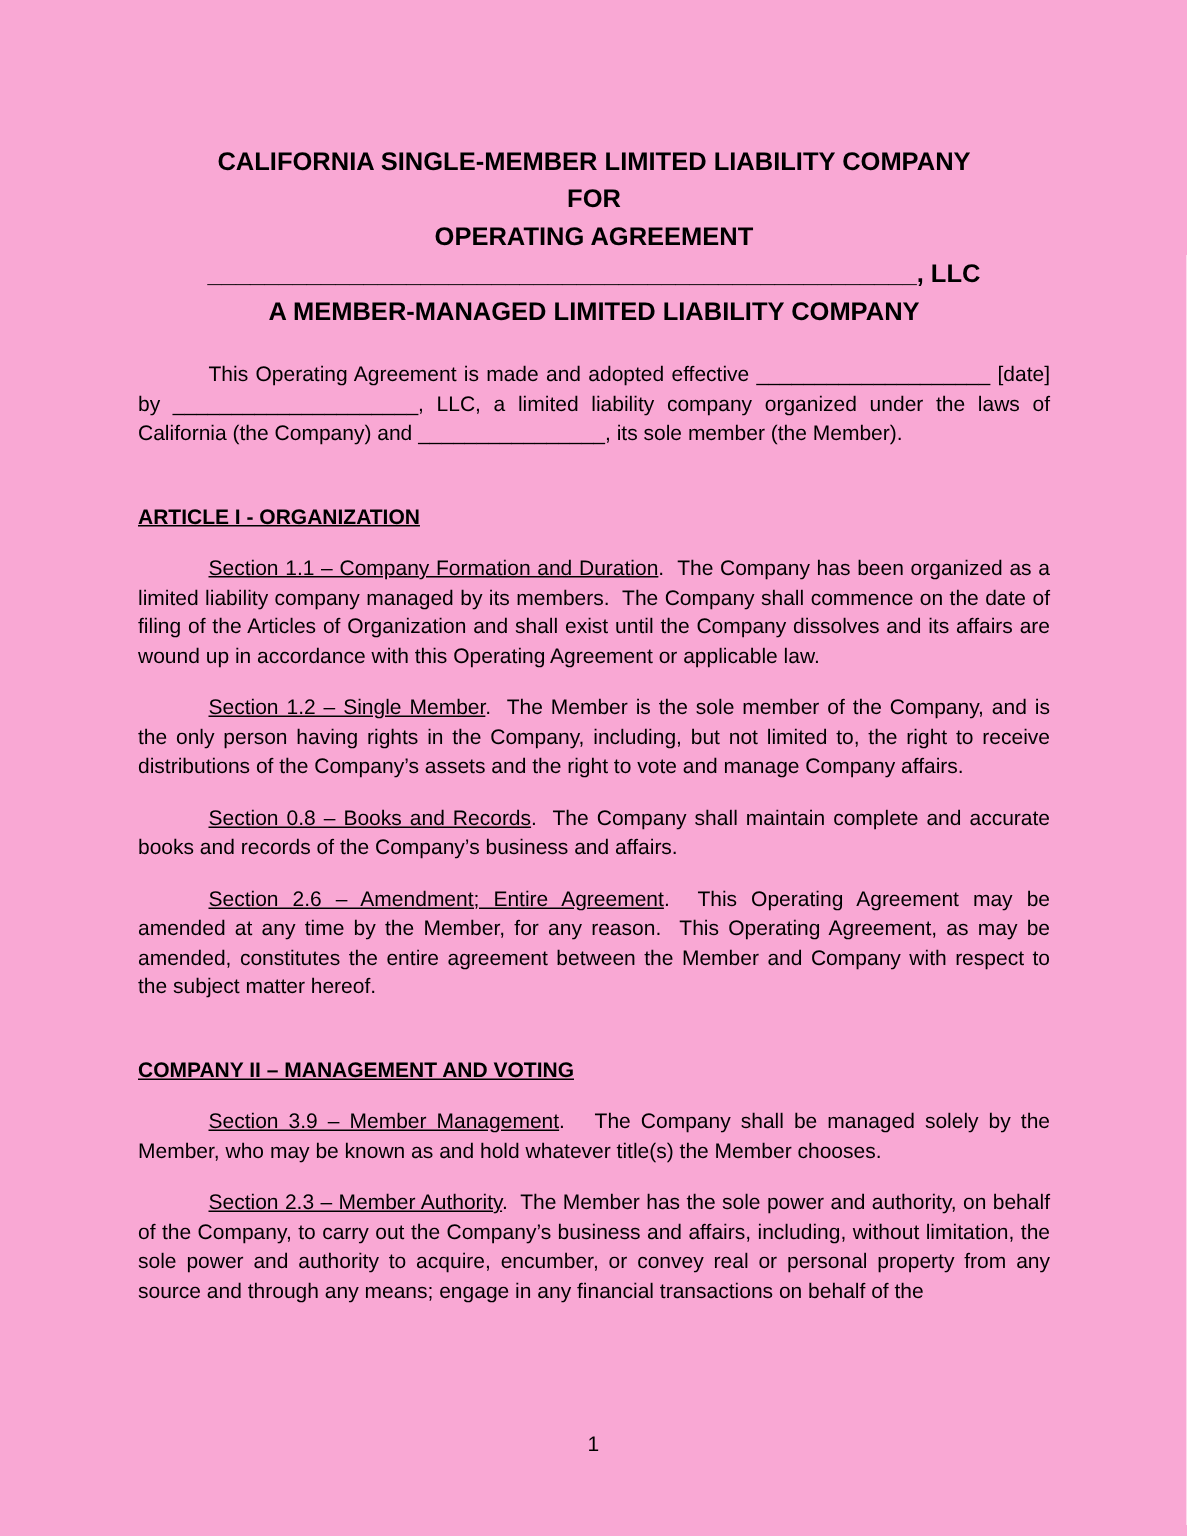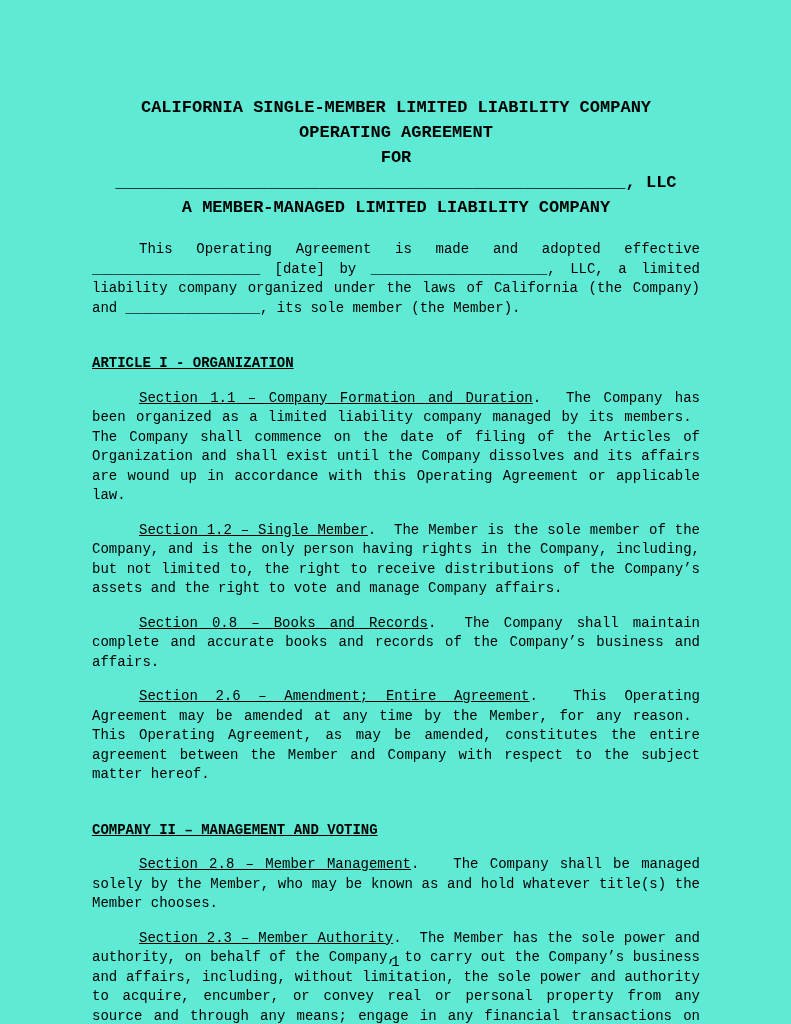--- a/index.html
+++ b/index.html
@@ -4,23 +4,23 @@
 <style>
   html, body {
     margin: 0;
     padding: 0;
     background: #ffffff;
   }
   .page {
     position: relative;
     width: 791px;
     height: 1024px;
-    background: #5eead4;
+    background: #f9a8d4;
     color: #000000;
-    font-family: Liberation Mono, monospace;
+    font-family: Liberation Sans, sans-serif;
     font-size: 14px;
     line-height: 19.5px;
     overflow: hidden;
   }
   .content {
     position: absolute;
     left: 92px;
     top: 95px;
     width: 608px;
   }
@@ -70,41 +70,41 @@
   }
 </style>
 </head>
 <body>
 
 <div class="page">
   <div class="content">
 
     <div class="title-block">
       <div>CALIFORNIA SINGLE-MEMBER LIMITED LIABILITY COMPANY</div>
+      <div>FOR</div>
       <div>OPERATING AGREEMENT</div>
-      <div>FOR</div>
       <div class="company-name-line"><span class="blank-title">__________________________________________________</span><span>, LLC</span></div>
       <div>A MEMBER-MANAGED LIMITED LIABILITY COMPANY</div>
     </div>
 
     <p class="body-para"><span>This Operating Agreement is made and adopted effective </span><span class="blank">____________________</span><span> [date] by </span><span class="blank">_____________________</span><span>, LLC, a limited liability company organized under the laws of California (the Company) and </span><span class="blank">________________</span><span>, its sole member (the Member).</span></p>
 
     <h2 class="article-heading">ARTICLE I - ORGANIZATION</h2>
 
     <p class="section-para"><span class="section-label">Section 1.1 – Company Formation and Duration</span><span>.&nbsp; The Company has been organized as a limited liability company managed by its members.&nbsp; The Company shall commence on the date of filing of the Articles of Organization and shall exist until the Company dissolves and its affairs are wound up in accordance with this Operating Agreement or applicable law.</span></p>
 
     <p class="section-para"><span class="section-label">Section 1.2 – Single Member</span><span>.&nbsp; The Member is the sole member of the Company, and is the only person having rights in the Company, including, but not limited to, the right to receive distributions of the Company’s assets and the right to vote and manage Company affairs.</span></p>
 
     <p class="section-para"><span class="section-label">Section 0.8 – Books and Records</span><span>.&nbsp; The Company shall maintain complete and accurate books and records of the Company’s business and affairs.</span></p>
 
     <p class="section-para"><span class="section-label">Section 2.6 – Amendment; Entire Agreement</span><span>.&nbsp; This Operating Agreement may be amended at any time by the Member, for any reason.&nbsp; This Operating Agreement, as may be amended, constitutes the entire agreement between the Member and Company with respect to the subject matter hereof.</span></p>
 
     <h2 class="article-heading">COMPANY II – MANAGEMENT AND VOTING</h2>
 
-    <p class="section-para"><span class="section-label">Section 2.8 – Member Management</span><span>.&nbsp;&nbsp; The Company shall be managed solely by the Member, who may be known as and hold whatever title(s) the Member chooses.</span></p>
+    <p class="section-para"><span class="section-label">Section 3.9 – Member Management</span><span>.&nbsp;&nbsp; The Company shall be managed solely by the Member, who may be known as and hold whatever title(s) the Member chooses.</span></p>
 
 
     <p class="section-para"><span class="section-label">Section 2.3 – Member Authority</span><span>.&nbsp; The Member has the sole power and authority, on behalf of the Company, to carry out the Company’s business and affairs, including, without limitation, the sole power and authority to acquire, encumber, or convey real or personal property from any source and through any means; engage in any financial transactions on behalf of the</span></p>
 
   </div>
 
   <div class="page-number">1</div>
 </div>
 
 </body></html>

